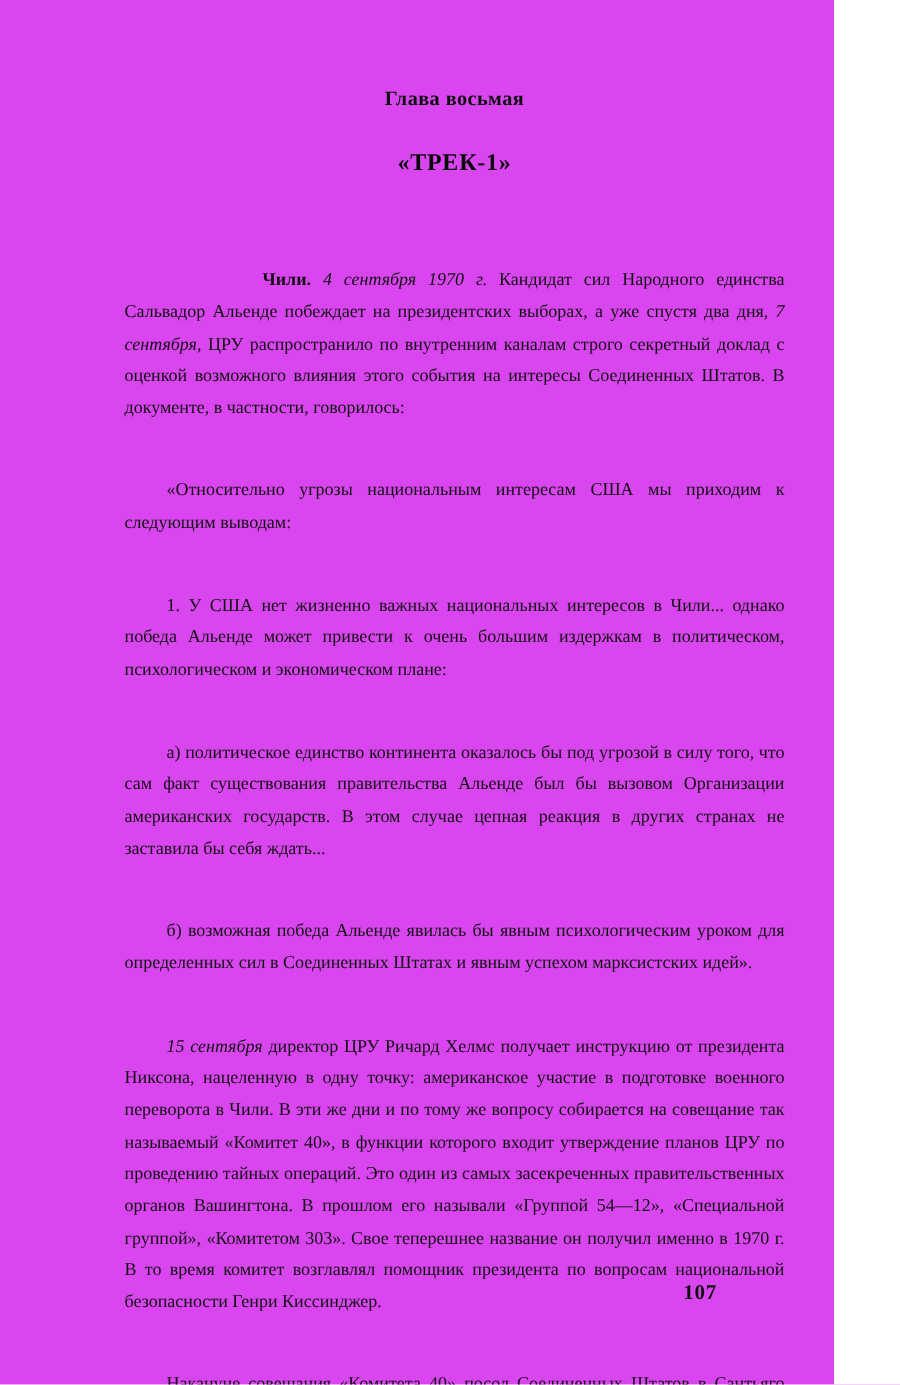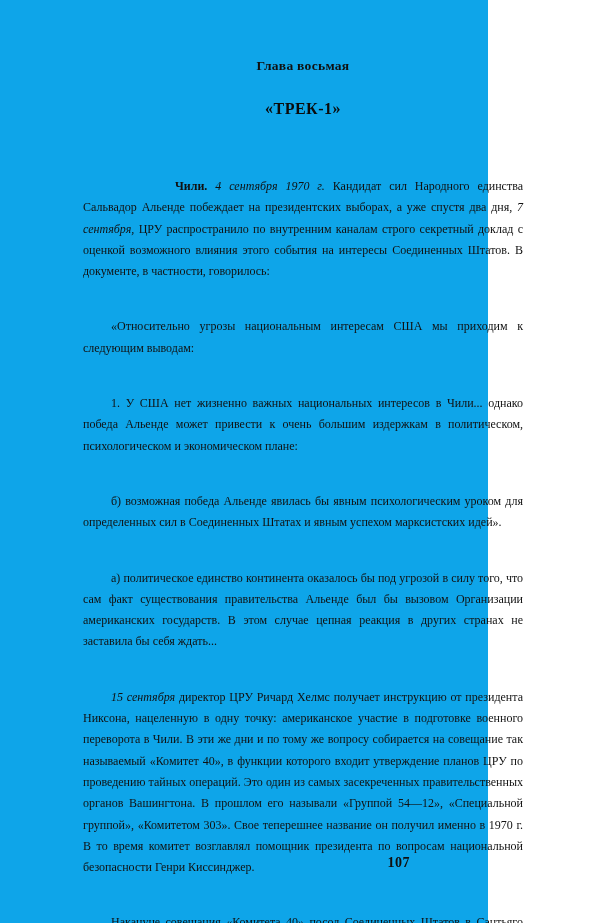--- a/index.html
+++ b/index.html
@@ -11,23 +11,23 @@
     width: 600px;
     height: 923px;
     font-family: "Liberation Serif", serif;
     color: #111111;
     position: relative;
     overflow: hidden;
   }
   .page {
     position: absolute;
     left: 0; top: 0;
-    width: 488px;
+    width: 556px;
     height: 923px;
-    background: #0ea5e9;
+    background: #d946ef;
   }
   .content {
     position: absolute;
     left: 83px;
     top: 58px;
     width: 440px;
   }
   .chapter-label {
     text-align: center;
     font-size: 13.5px;
@@ -81,22 +81,22 @@
   <div class="content">
 
     <div class="chapter-label">Глава восьмая</div>
 
     <div class="chapter-title">«ТРЕК-1»</div>
 
     <div id="body-text">
         <p class="body-par big-indent"><span style="font-weight: bold;">Чили. </span><span class="it">4 сентября 1970 г. </span><span>Кандидат сил Народного единства Сальвадор Альенде побеждает на президентских выборах, а уже спустя два дня, </span><span class="it">7 сентября, </span><span>ЦРУ распространило по внутренним каналам строго секретный доклад с оценкой возможного влияния этого события на интересы Соединенных Штатов. В документе, в частности, говорилось:</span></p>
         <p class="body-par indent"><span>«Относительно угрозы национальным интересам США мы приходим к следующим выводам:</span></p>
         <p class="body-par indent"><span>1. У США нет жизненно важных национальных интересов в Чили... однако победа Альенде может привести к очень большим издержкам в политическом, психологическом и экономическом плане:</span></p>
+        <p class="body-par indent"><span>а) политическое единство континента оказалось бы под угрозой в силу того, что сам факт существования правительства Альенде был бы вызовом Организации американских государств. В этом случае цепная реакция в других странах не заставила бы себя ждать...</span></p>
         <p class="body-par indent"><span>б) возможная победа Альенде явилась бы явным психологическим уроком для определенных сил в Соединенных Штатах и явным успехом марксистских идей».</span></p>
-        <p class="body-par indent"><span>а) политическое единство континента оказалось бы под угрозой в силу того, что сам факт существования правительства Альенде был бы вызовом Организации американских государств. В этом случае цепная реакция в других странах не заставила бы себя ждать...</span></p>
         <p class="body-par indent"><span class="it">15 сентября </span><span>директор ЦРУ Ричард Хелмс получает инструкцию от президента Никсона, нацеленную в одну точку: американское участие в подготовке военного переворота в Чили. В эти же дни и по тому же вопросу собирается на совещание так называемый «Комитет 40», в функции которого входит утверждение планов ЦРУ по проведению тайных операций. Это один из самых засекреченных правительственных органов Вашингтона. В прошлом его называли «Группой 54—12», «Специальной группой», «Комитетом 303». Свое теперешнее название он получил именно в 1970 г. В то время комитет возглавлял помощник президента по вопросам национальной безопасности Генри Киссинджер.</span></p>
         <p class="body-par indent"><span>Накануне совещания «Комитета 40» посол Соединенных Штатов в Сантьяго Эдвард Корри передает в эту организацию специальный анализ, где суммируются возможные политические решения в сложившейся ситуации. В ответ Корри получает указание установить контакт</span></p>
       </div>
 
   </div>
 
   <div class="page-number">107</div>
 
 </div>
 

